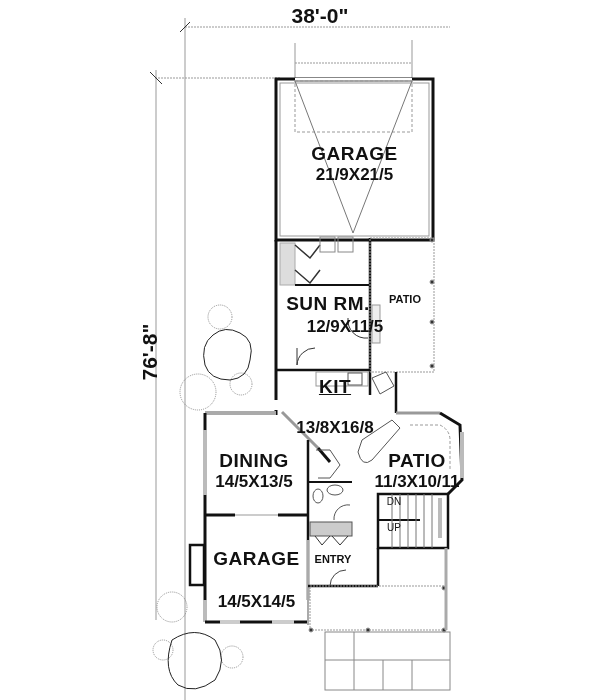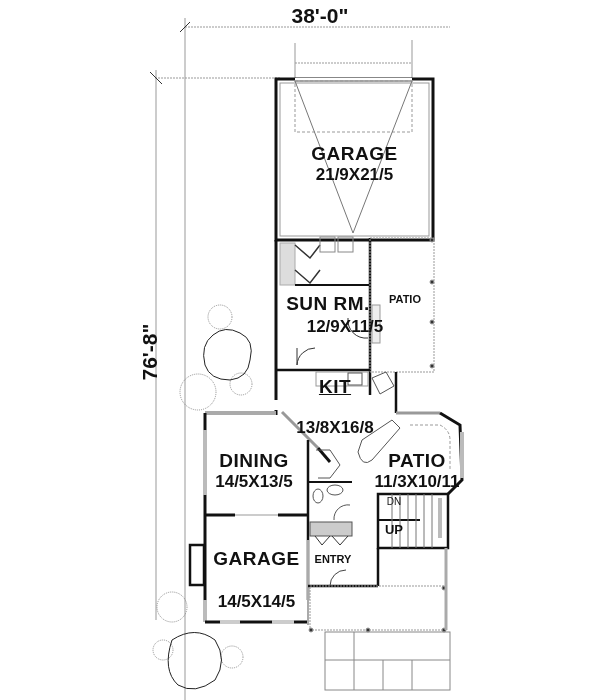--- a/index.html
+++ b/index.html
@@ -180,13 +180,13 @@
 
 <div class="lbl room" style="left:205px;top:450px;width:98px;">DINING</div>
 <div class="lbl dim" style="left:205px;top:472px;width:98px;">14/5X13/5</div>
 
 <div class="lbl room" style="left:205px;top:548px;width:103px;">GARAGE</div>
 <div class="lbl dim" style="left:205px;top:570px;width:103px;margin-top:22px;">14/5X14/5</div>
 
 <div class="lbl small" style="left:310px;top:553px;width:46px;">ENTRY</div>
 
 <div class="lbl small" style="left:384px;top:496px;width:20px;font-size:10px;font-weight:normal;">DN</div>
-<div class="lbl small" style="left:384px;top:522px;width:20px;font-size:13px;font-weight:bold;">UP</div>
+<div class="lbl small" style="left:384px;top:522px;width:20px;font-size:10px;font-weight:normal;">UP</div>
 
 </body></html>

